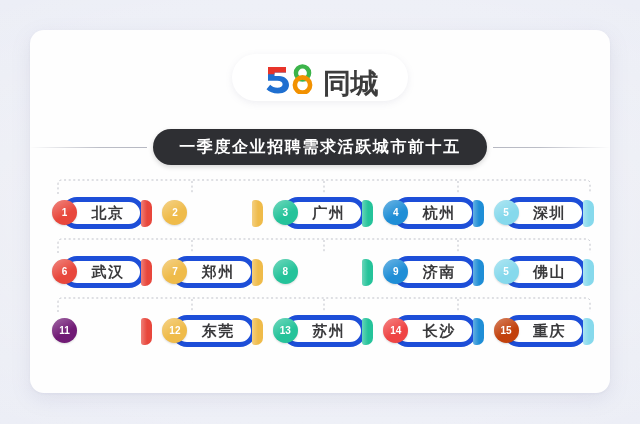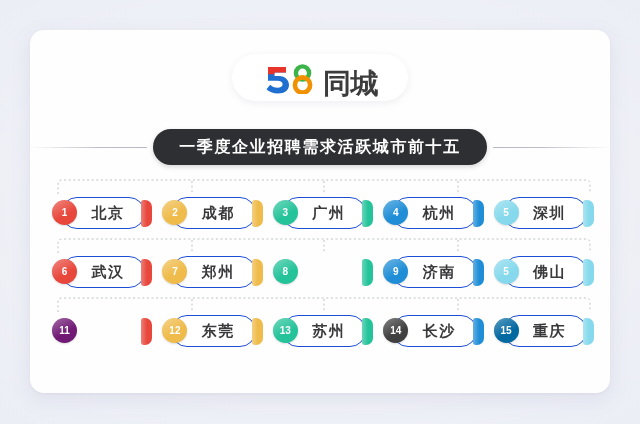--- a/index.html
+++ b/index.html
@@ -153,21 +153,21 @@
     align-items: center;
     min-width: 0;
   }
   .chip-body {
     position: absolute;
     left: 9px;
     right: 9px;
     top: 0;
     height: 32px;
     background: #ffffff;
-    border: 1px solid #1d4ed8;
+    border: 5px solid #1d4ed8;
     border-radius: 16px;
     box-sizing: border-box;
     display: flex;
     align-items: center;
     justify-content: center;
   }
   .chip-label {
     font-family: "DejaVu Sans", "Liberation Sans", sans-serif;
     font-size: 15px;
     font-weight: 700;
@@ -264,23 +264,20 @@
         <div class="chip">
           <div class="chip-body">
             <span class="chip-label">北京</span>
           </div>
           <div class="chip-tab" style="background:#e8473c"></div>
           <div class="chip-badge" style="background:#e8473c">
             <span>1</span>
           </div>
         </div>
         <div class="chip">
-          <div class="chip-body">
-            <span class="chip-label">成都</span>
-          </div>
           <div class="chip-tab" style="background:#efbb4a"></div>
           <div class="chip-badge" style="background:#efbb4a">
             <span>2</span>
           </div>
         </div>
         <div class="chip">
           <div class="chip-body">
             <span class="chip-label">广州</span>
           </div>
           <div class="chip-tab" style="background:#25c39a"></div>
@@ -392,30 +389,30 @@
           <div class="chip-tab" style="background:#25c39a"></div>
           <div class="chip-badge" style="background:#25c39a">
             <span>13</span>
           </div>
         </div>
         <div class="chip">
           <div class="chip-body">
             <span class="chip-label">长沙</span>
           </div>
           <div class="chip-tab" style="background:#1f8ed6"></div>
-          <div class="chip-badge" style="background:#404040">
+          <div class="chip-badge" style="background:#ef4444">
             <span>14</span>
           </div>
         </div>
         <div class="chip">
           <div class="chip-body">
             <span class="chip-label">重庆</span>
           </div>
           <div class="chip-tab" style="background:#86d9ec"></div>
-          <div class="chip-badge" style="background:#0369a1">
+          <div class="chip-badge" style="background:#c2410c">
             <span>15</span>
           </div>
         </div>
       </div>
     </div>
 
   </div>
 </div>
 
 </body></html>

